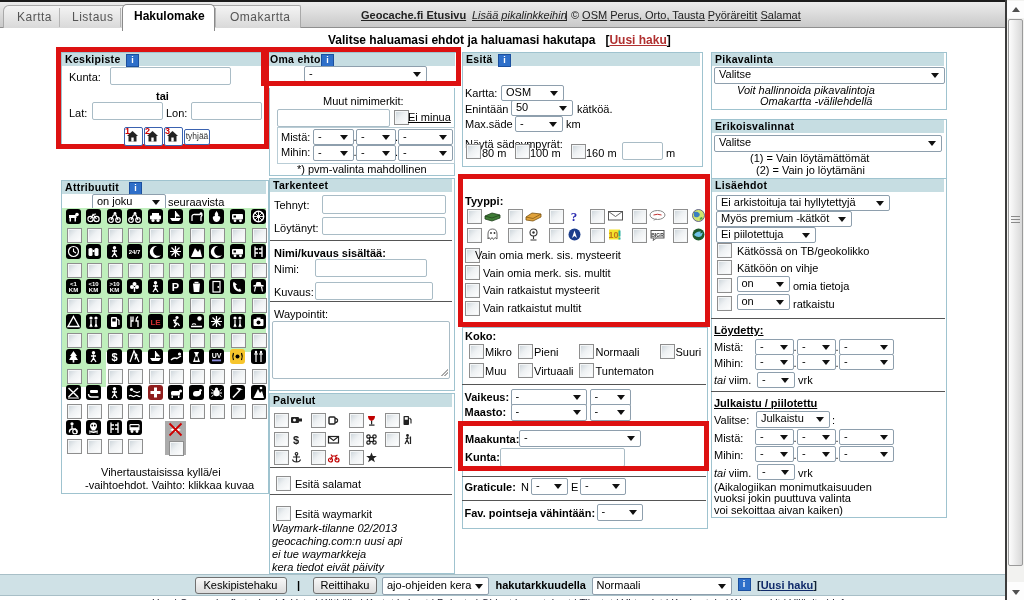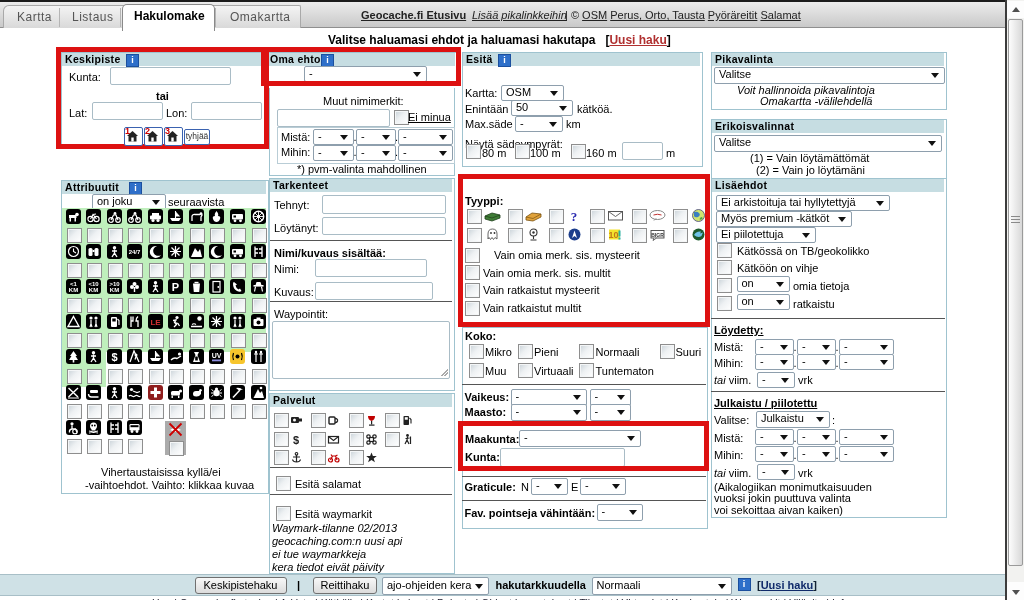--- a/index.html
+++ b/index.html
@@ -676,21 +676,21 @@
         <rect x="3" y="3.5" width="13" height="7.5" fill="#fff" stroke="#444" stroke-width="0.9"></rect>
         <text x="9.5" y="9.5" font-size="5" font-weight="bold" fill="#333" text-anchor="middle" font-family="Liberation Sans">BIGR</text>
         <path d="M6 11 L5 13.5 L8.5 11" fill="#fff" stroke="#444" stroke-width="0.8"></path>
       </svg></div>
 <div class="ab cbx" style="left:673.0px;top:227.8px;width:13px;height:13px;"></div>
 <div class="ab" style="left:689.0px;top:226.8px;width:19px;height:15px;"><svg width="19" height="15">
         <circle cx="9.5" cy="7.5" r="6" fill="#1d5c2e"></circle>
         <path d="M5 8 Q7 4 12 4.5 L11 6.5 L14 5.5 L12.5 9 Q9 11.5 5 8Z" fill="#6fc3e8"></path>
       </svg></div>
 <div class="ab cbx" style="left:464.5px;top:247.5px;width:13px;height:13px;"></div>
-<div class="ab txt" style="left:494px;top:249.0px;font-size:11px;color:#000;">Vain omia merk. sis. mysteerit</div>
+<div class="ab txt" style="left:475px;top:249.0px;font-size:11px;color:#000;">Vain omia merk. sis. mysteerit</div>
 <div class="ab cbx" style="left:464.5px;top:265.2px;width:13px;height:13px;"></div>
 <div class="ab txt" style="left:483px;top:266.7px;font-size:11px;color:#000;">Vain omia merk. sis. multit</div>
 <div class="ab cbx" style="left:464.5px;top:282.9px;width:13px;height:13px;"></div>
 <div class="ab txt" style="left:483px;top:284.4px;font-size:11px;color:#000;">Vain ratkaistut mysteerit</div>
 <div class="ab cbx" style="left:464.5px;top:300.6px;width:13px;height:13px;"></div>
 <div class="ab txt" style="left:483px;top:302.1px;font-size:11px;color:#000;">Vain ratkaistut multit</div>
 <div class="ab" style="left:458px;top:174px;width:242px;height:143px;border:5px solid #dd1111;z-index:30;"></div>
 <div class="ab pnl" style="left:462px;top:327px;width:244px;height:200px;"></div>
 <div class="ab txt" style="left:465px;top:329.5px;font-size:11px;font-weight:bold;color:#000;">Koko:</div>
 <div class="ab cbx" style="left:468.5px;top:344px;width:13px;height:13px;"></div>

